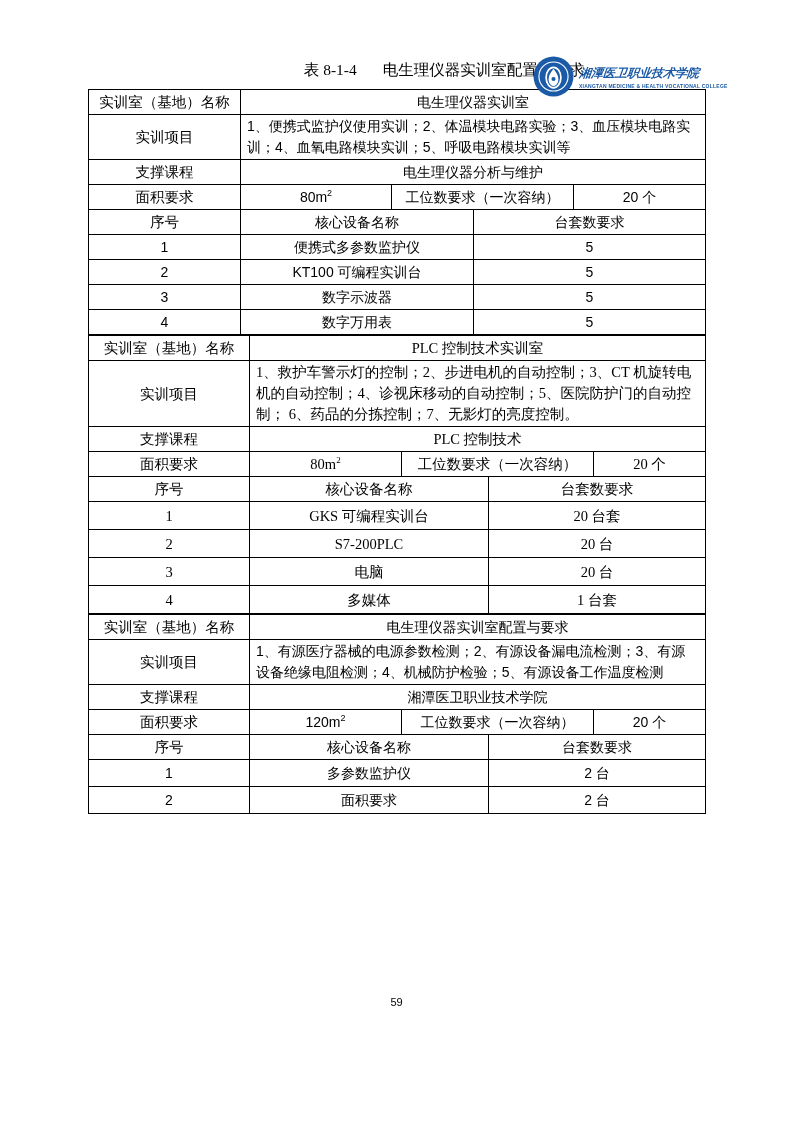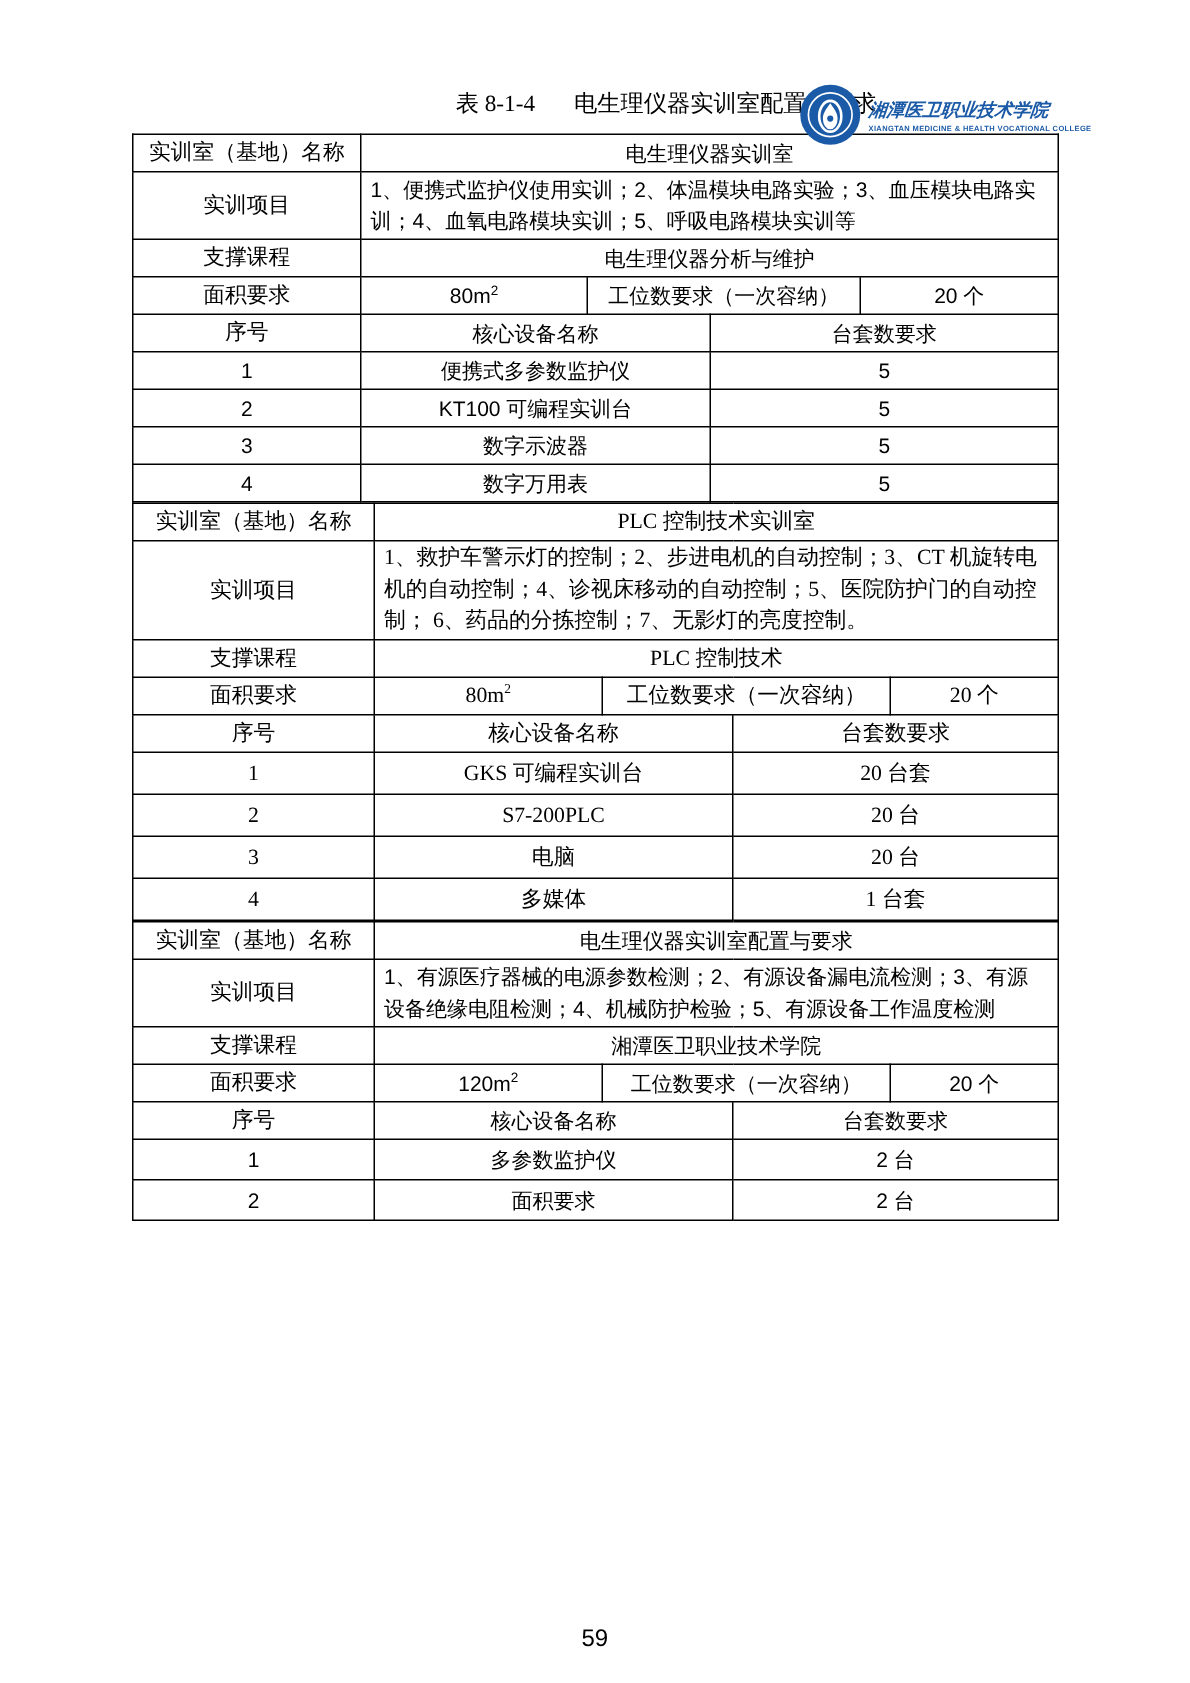--- a/index.html
+++ b/index.html
@@ -58,22 +58,22 @@
   sup.sq { font-size: 9px; line-height: 0; }
   
   .t1 col.cA{width:152px}.t1 col.cB{width:151px}.t1 col.cC{width:82px}.t1 col.cD{width:100px}.t1 col.cE{width:132px}
   .t2 col.cA,.t3 col.cA{width:161px}
   .t2 col.cB,.t3 col.cB{width:152px}
   .t2 col.cC,.t3 col.cC{width:87px}
   .t2 col.cD,.t3 col.cD{width:105px}
   .t2 col.cE,.t3 col.cE{width:112px}
   
   .pageno {
-    position: absolute; top: 1084px; left: 0; width: 100%;
-    text-align: center; font-size: 16px;
+    position: absolute; top: 996px; left: 0; width: 100%;
+    text-align: center; font-size: 11px;
     font-family: "Liberation Sans", sans-serif;
   }
 </style>
 </head>
 <body>
 
 <div class="page">
 
   <div class="logo">
     <svg width="41" height="41" viewBox="0 0 40 40">

